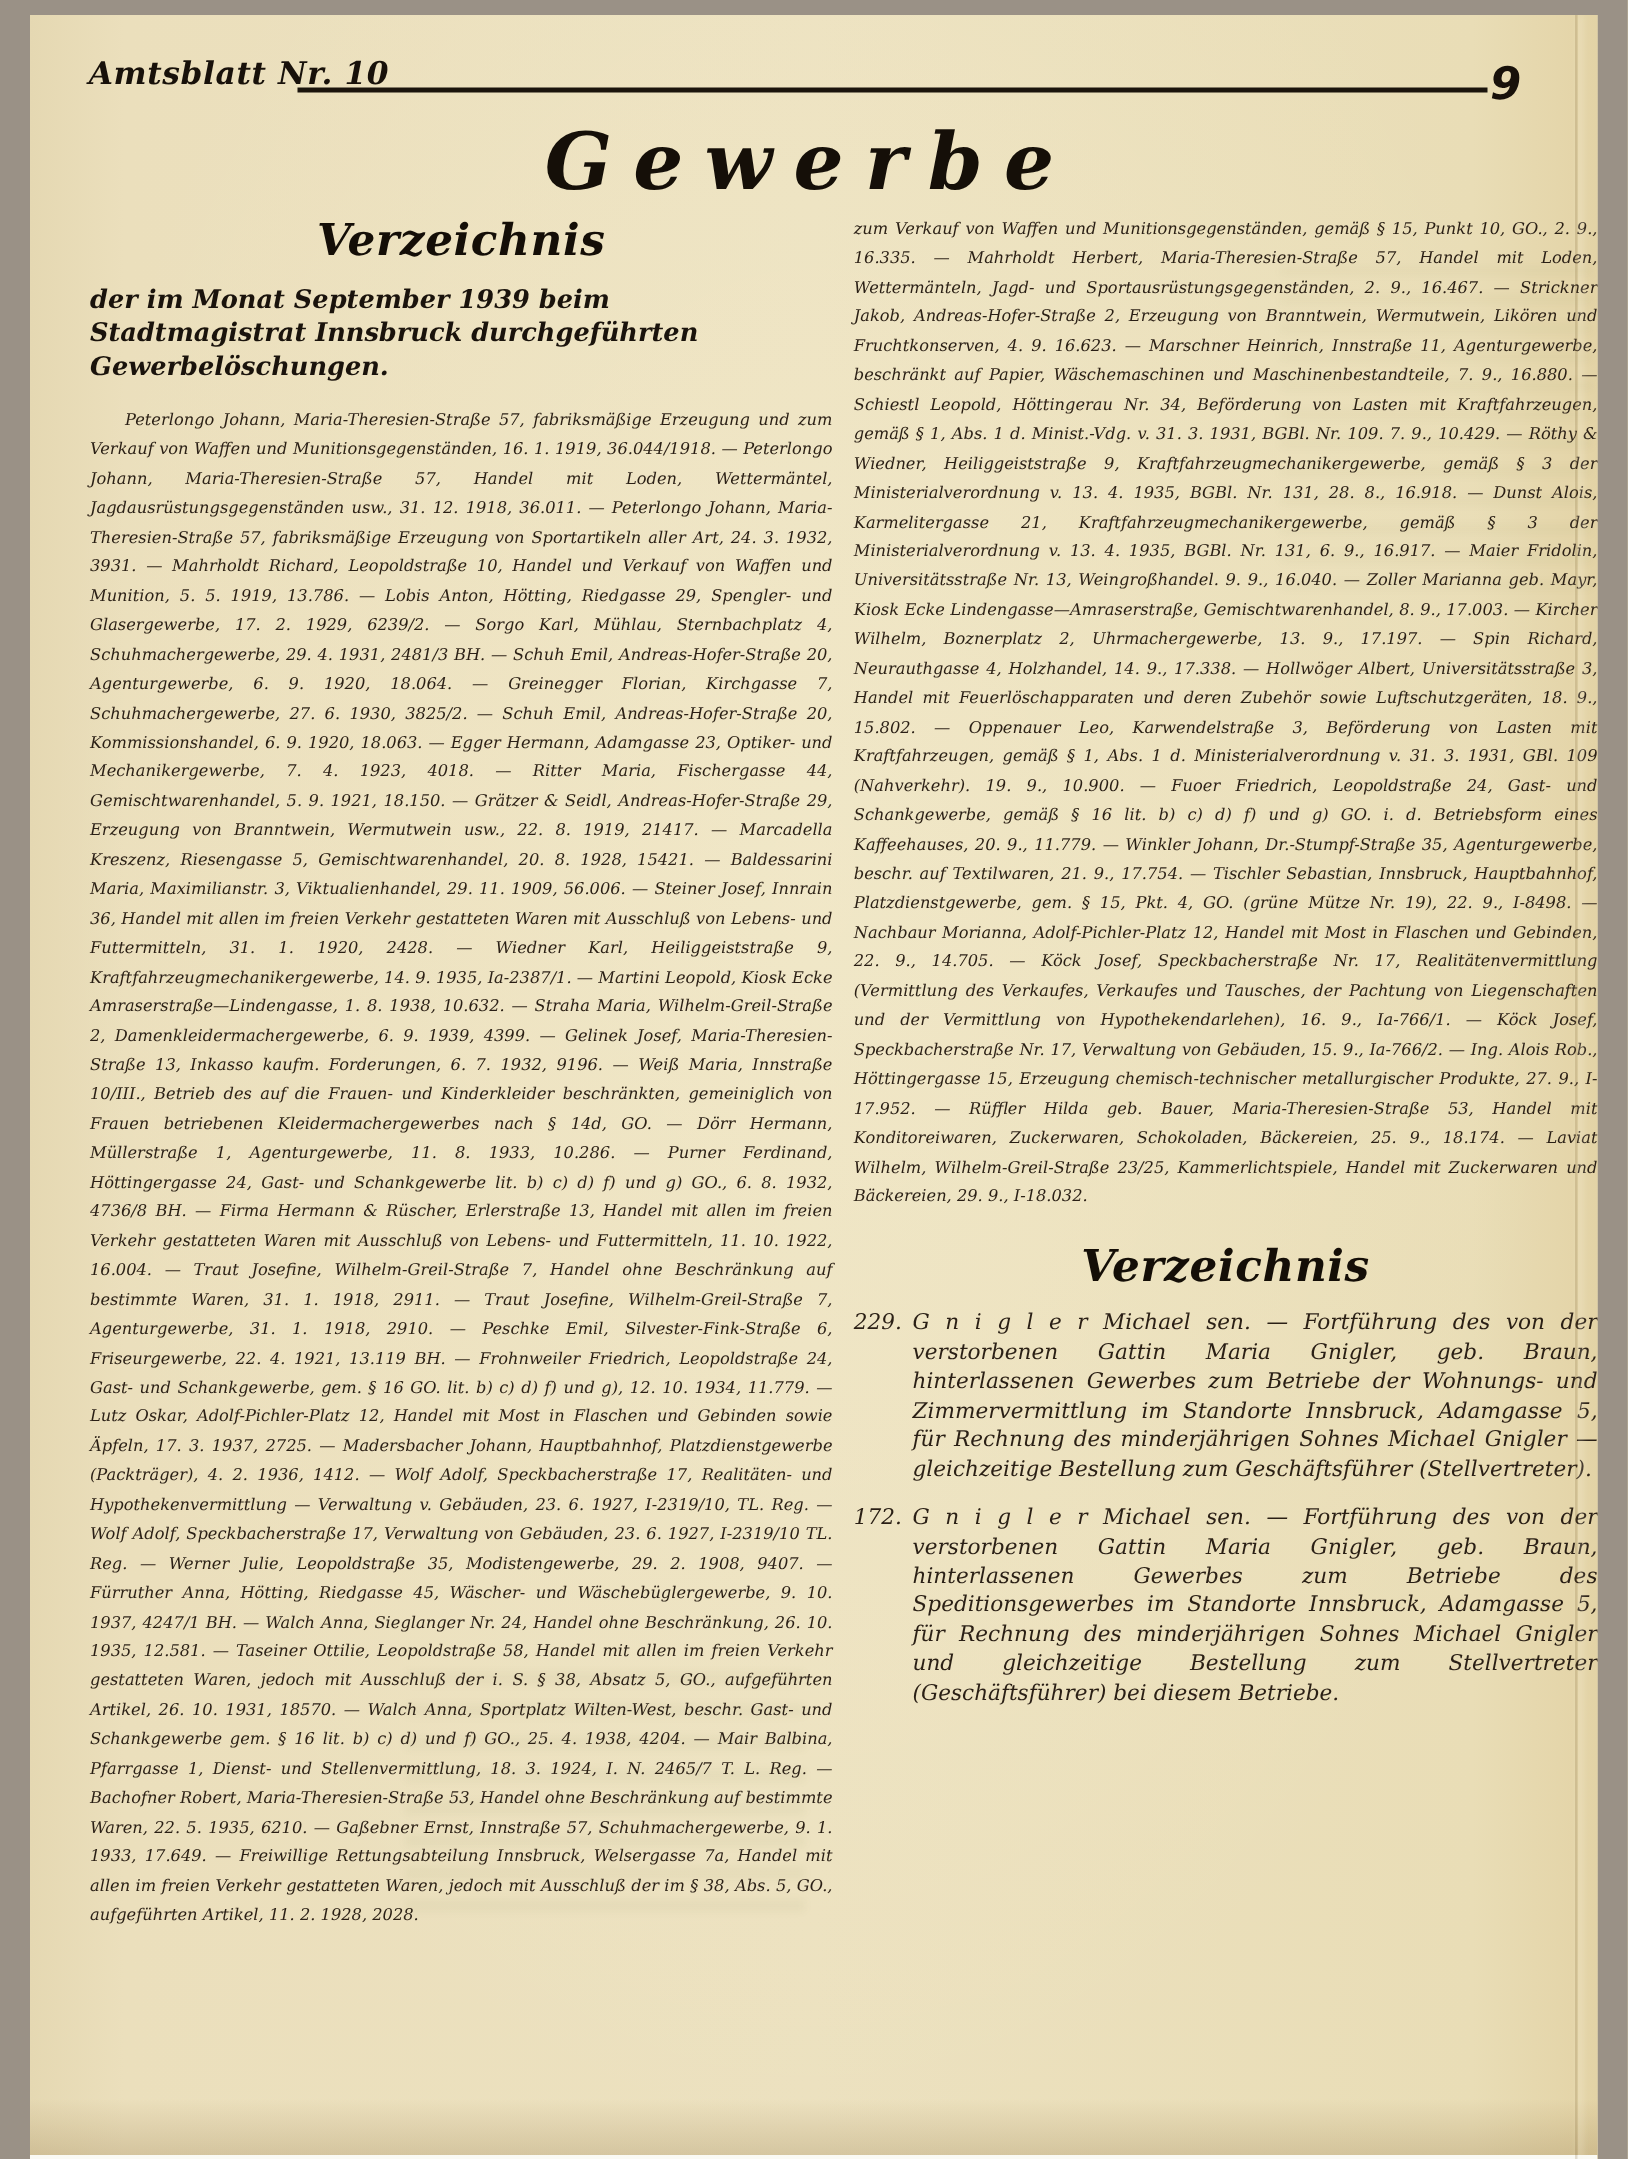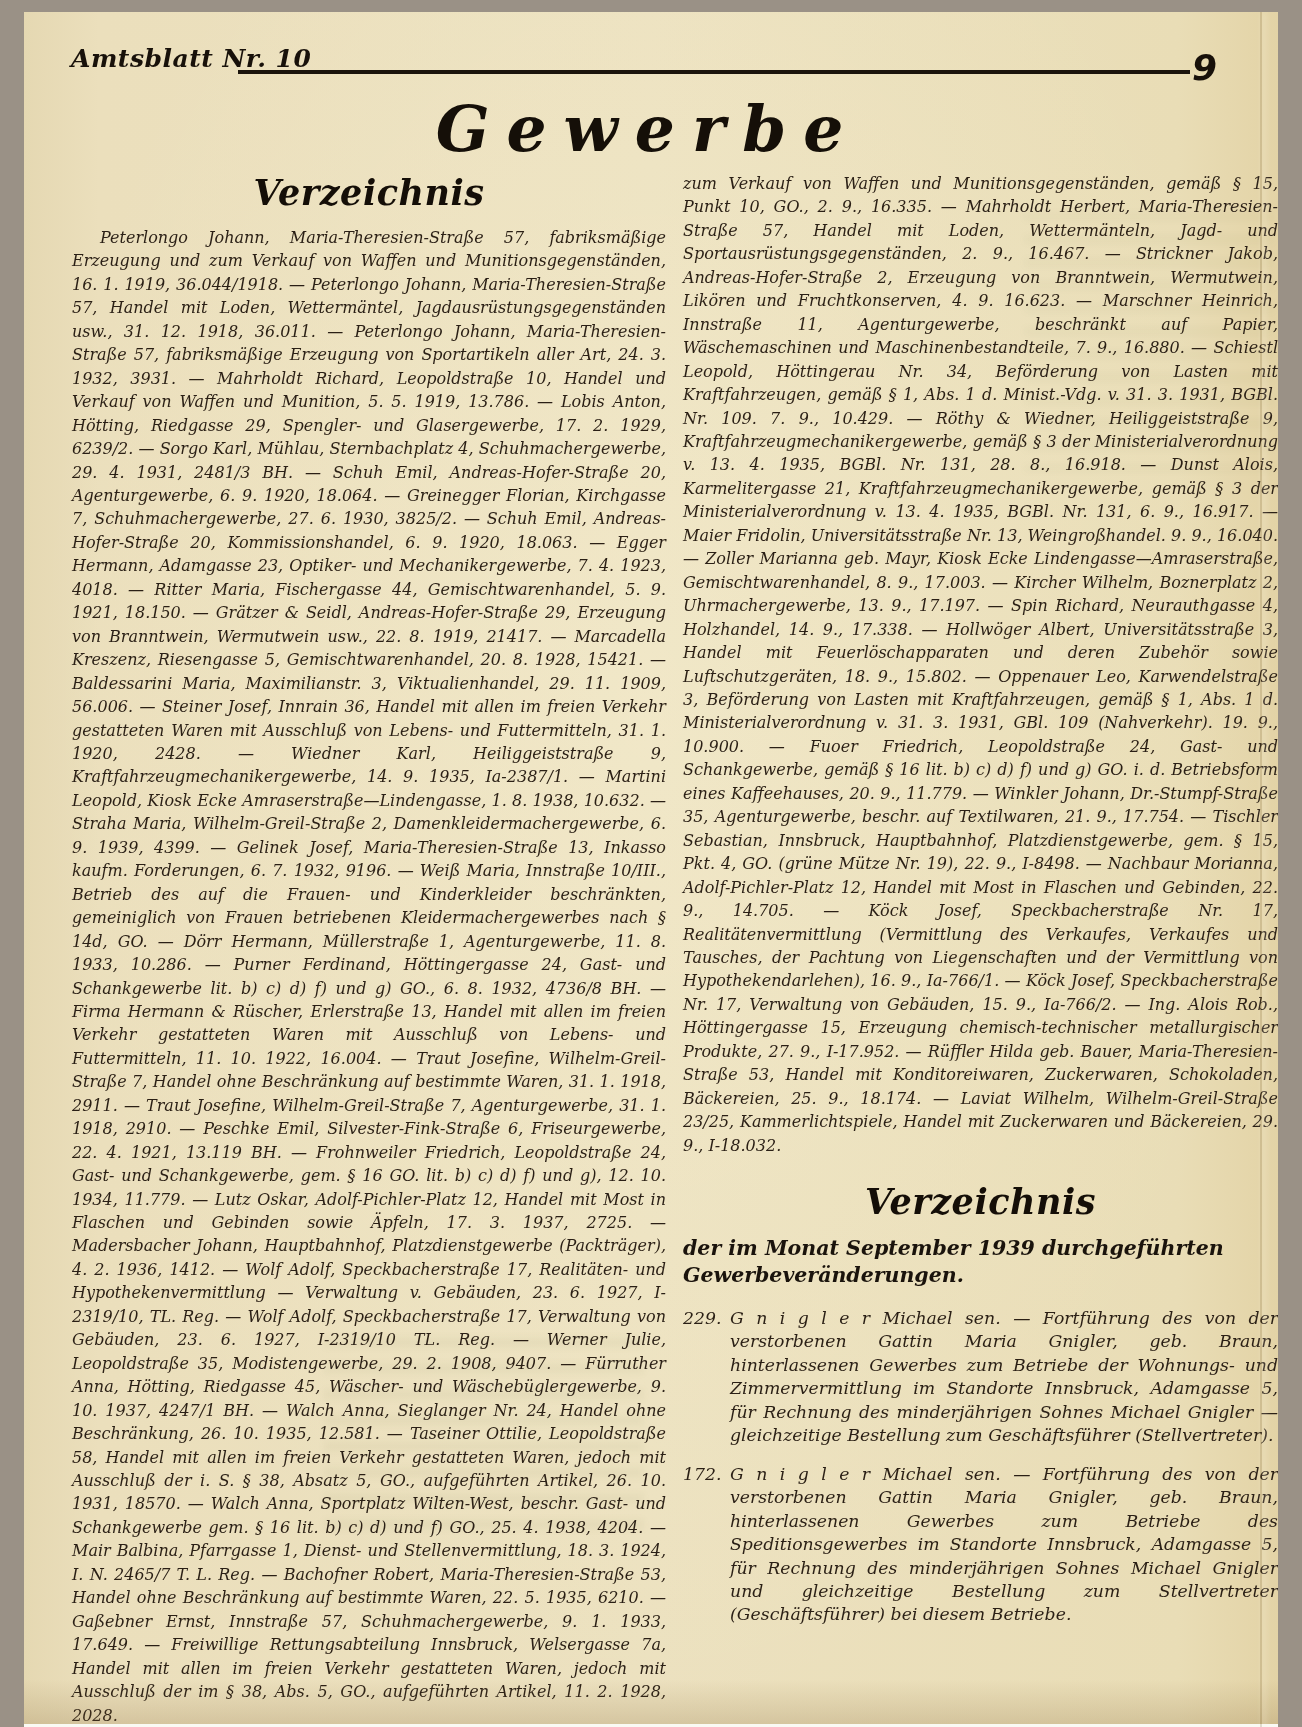--- a/index.html
+++ b/index.html
@@ -42,21 +42,21 @@
 
   
   .columns{position:absolute;left:48px;top:160px;width:1206px;display:flex;gap:17px;}
   .col{width:594px;}
   .col.right{width:595px;}
 
   h2.verz{font-size:35px;font-weight:bold;margin:0 0 13px 0;color:#140e07;letter-spacing:.5px;text-align:center;}
   h2.verz.spaced{margin-top:24px;}
   .subhead{font-size:20.5px;line-height:27px;font-weight:bold;margin:0 0 18px 0;
     color:#1a130c;text-align:left;}
-  .bodytext{font-size:16px;line-height:23.45px;text-align:justify;margin:0;color:#2a1f15;}
+  .bodytext{font-size:13px;line-height:23.45px;text-align:justify;margin:0;color:#2a1f15;}
   .bodytext.indent{text-indent:28px;}
 
   ol.changes{list-style:none;margin:8px 0 0 0;padding:0;
     font-size:17.3px;line-height:23.45px;color:#2a1f15;}
   ol.changes li{display:flex;margin-bottom:15px;}
   ol.changes .num{flex:0 0 47px;}
   ol.changes .itext{flex:1;text-align:justify;}
 </style>
 </head>
 <body>
@@ -71,29 +71,29 @@
   <div class="page-number">9</div>
 
   <div class="title-wrap">
     <h1>Gewerbe</h1>
   </div>
 
   <div class="columns">
 
     <div class="col left">
       <h2 class="verz">Verzeichnis</h2>
+      <p class="subhead">der im Monat September 1939 beim Stadtmagistrat Innsbruck durchgeführten Gewerbelöschungen.</p>
       <p class="bodytext indent">Peterlongo Johann, Maria-Theresien-Straße 57, fabriksmäßige Erzeugung und zum Verkauf von Waffen und Munitionsgegenständen, 16. 1. 1919, 36.044/1918. — Peterlongo Johann, Maria-Theresien-Straße 57, Handel mit Loden, Wettermäntel, Jagdausrüstungsgegenständen usw., 31. 12. 1918, 36.011. — Peterlongo Johann, Maria-Theresien-Straße 57, fabriksmäßige Erzeugung von Sportartikeln aller Art, 24. 3. 1932, 3931. — Mahrholdt Richard, Leopoldstraße 10, Handel und Verkauf von Waffen und Munition, 5. 5. 1919, 13.786. — Lobis Anton, Hötting, Riedgasse 29, Spengler- und Glasergewerbe, 17. 2. 1929, 6239/2. — Sorgo Karl, Mühlau, Sternbachplatz 4, Schuhmachergewerbe, 29. 4. 1931, 2481/3 BH. — Schuh Emil, Andreas-Hofer-Straße 20, Agenturgewerbe, 6. 9. 1920, 18.064. — Greinegger Florian, Kirchgasse 7, Schuhmachergewerbe, 27. 6. 1930, 3825/2. — Schuh Emil, Andreas-Hofer-Straße 20, Kommissionshandel, 6. 9. 1920, 18.063. — Egger Hermann, Adamgasse 23, Optiker- und Mechanikergewerbe, 7. 4. 1923, 4018. — Ritter Maria, Fischergasse 44, Gemischtwarenhandel, 5. 9. 1921, 18.150. — Grätzer &amp; Seidl, Andreas-Hofer-Straße 29, Erzeugung von Branntwein, Wermutwein usw., 22. 8. 1919, 21417. — Marcadella Kreszenz, Riesengasse 5, Gemischtwarenhandel, 20. 8. 1928, 15421. — Baldessarini Maria, Maximilianstr. 3, Viktualienhandel, 29. 11. 1909, 56.006. — Steiner Josef, Innrain 36, Handel mit allen im freien Verkehr gestatteten Waren mit Ausschluß von Lebens- und Futtermitteln, 31. 1. 1920, 2428. — Wiedner Karl, Heiliggeiststraße 9, Kraftfahrzeugmechanikergewerbe, 14. 9. 1935, Ia-2387/1. — Martini Leopold, Kiosk Ecke Amraserstraße—Lindengasse, 1. 8. 1938, 10.632. — Straha Maria, Wilhelm-Greil-Straße 2, Damenkleidermachergewerbe, 6. 9. 1939, 4399. — Gelinek Josef, Maria-Theresien-Straße 13, Inkasso kaufm. Forderungen, 6. 7. 1932, 9196. — Weiß Maria, Innstraße 10/III., Betrieb des auf die Frauen- und Kinderkleider beschränkten, gemeiniglich von Frauen betriebenen Kleidermachergewerbes nach § 14d, GO. — Dörr Hermann, Müllerstraße 1, Agenturgewerbe, 11. 8. 1933, 10.286. — Purner Ferdinand, Höttingergasse 24, Gast- und Schankgewerbe lit. b) c) d) f) und g) GO., 6. 8. 1932, 4736/8 BH. — Firma Hermann &amp; Rüscher, Erlerstraße 13, Handel mit allen im freien Verkehr gestatteten Waren mit Ausschluß von Lebens- und Futtermitteln, 11. 10. 1922, 16.004. — Traut Josefine, Wilhelm-Greil-Straße 7, Handel ohne Beschränkung auf bestimmte Waren, 31. 1. 1918, 2911. — Traut Josefine, Wilhelm-Greil-Straße 7, Agenturgewerbe, 31. 1. 1918, 2910. — Peschke Emil, Silvester-Fink-Straße 6, Friseurgewerbe, 22. 4. 1921, 13.119 BH. — Frohnweiler Friedrich, Leopoldstraße 24, Gast- und Schankgewerbe, gem. § 16 GO. lit. b) c) d) f) und g), 12. 10. 1934, 11.779. — Lutz Oskar, Adolf-Pichler-Platz 12, Handel mit Most in Flaschen und Gebinden sowie Äpfeln, 17. 3. 1937, 2725. — Madersbacher Johann, Hauptbahnhof, Platzdienstgewerbe (Packträger), 4. 2. 1936, 1412. — Wolf Adolf, Speckbacherstraße 17, Realitäten- und Hypothekenvermittlung — Verwaltung v. Gebäuden, 23. 6. 1927, I-2319/10, TL. Reg. — Wolf Adolf, Speckbacherstraße 17, Verwaltung von Gebäuden, 23. 6. 1927, I-2319/10 TL. Reg. — Werner Julie, Leopoldstraße 35, Modistengewerbe, 29. 2. 1908, 9407. — Fürruther Anna, Hötting, Riedgasse 45, Wäscher- und Wäschebüglergewerbe, 9. 10. 1937, 4247/1 BH. — Walch Anna, Sieglanger Nr. 24, Handel ohne Beschränkung, 26. 10. 1935, 12.581. — Taseiner Ottilie, Leopoldstraße 58, Handel mit allen im freien Verkehr gestatteten Waren, jedoch mit Ausschluß der i. S. § 38, Absatz 5, GO., aufgeführten Artikel, 26. 10. 1931, 18570. — Walch Anna, Sportplatz Wilten-West, beschr. Gast- und Schankgewerbe gem. § 16 lit. b) c) d) und f) GO., 25. 4. 1938, 4204. — Mair Balbina, Pfarrgasse 1, Dienst- und Stellenvermittlung, 18. 3. 1924, I. N. 2465/7 T. L. Reg. — Bachofner Robert, Maria-Theresien-Straße 53, Handel ohne Beschränkung auf bestimmte Waren, 22. 5. 1935, 6210. — Gaßebner Ernst, Innstraße 57, Schuhmachergewerbe, 9. 1. 1933, 17.649. — Freiwillige Rettungsabteilung Innsbruck, Welsergasse 7a, Handel mit allen im freien Verkehr gestatteten Waren, jedoch mit Ausschluß der im § 38, Abs. 5, GO., aufgeführten Artikel, 11. 2. 1928, 2028.</p>
 
     </div>
 
     <div class="col right">
       <p class="bodytext">zum Verkauf von Waffen und Munitionsgegenständen, gemäß § 15, Punkt 10, GO., 2. 9., 16.335. — Mahrholdt Herbert, Maria-Theresien-Straße 57, Handel mit Loden, Wettermänteln, Jagd- und Sportausrüstungsgegenständen, 2. 9., 16.467. — Strickner Jakob, Andreas-Hofer-Straße 2, Erzeugung von Branntwein, Wermutwein, Likören und Fruchtkonserven, 4. 9. 16.623. — Marschner Heinrich, Innstraße 11, Agenturgewerbe, beschränkt auf Papier, Wäschemaschinen und Maschinenbestandteile, 7. 9., 16.880. — Schiestl Leopold, Höttingerau Nr. 34, Beförderung von Lasten mit Kraftfahrzeugen, gemäß § 1, Abs. 1 d. Minist.-Vdg. v. 31. 3. 1931, BGBl. Nr. 109. 7. 9., 10.429. — Röthy &amp; Wiedner, Heiliggeiststraße 9, Kraftfahrzeugmechanikergewerbe, gemäß § 3 der Ministerialverordnung v. 13. 4. 1935, BGBl. Nr. 131, 28. 8., 16.918. — Dunst Alois, Karmelitergasse 21, Kraftfahrzeugmechanikergewerbe, gemäß § 3 der Ministerialverordnung v. 13. 4. 1935, BGBl. Nr. 131, 6. 9., 16.917. — Maier Fridolin, Universitätsstraße Nr. 13, Weingroßhandel. 9. 9., 16.040. — Zoller Marianna geb. Mayr, Kiosk Ecke Lindengasse—Amraserstraße, Gemischtwarenhandel, 8. 9., 17.003. — Kircher Wilhelm, Boznerplatz 2, Uhrmachergewerbe, 13. 9., 17.197. — Spin Richard, Neurauthgasse 4, Holzhandel, 14. 9., 17.338. — Hollwöger Albert, Universitätsstraße 3, Handel mit Feuerlöschapparaten und deren Zubehör sowie Luftschutzgeräten, 18. 9., 15.802. — Oppenauer Leo, Karwendelstraße 3, Beförderung von Lasten mit Kraftfahrzeugen, gemäß § 1, Abs. 1 d. Ministerialverordnung v. 31. 3. 1931, GBl. 109 (Nahverkehr). 19. 9., 10.900. — Fuoer Friedrich, Leopoldstraße 24, Gast- und Schankgewerbe, gemäß § 16 lit. b) c) d) f) und g) GO. i. d. Betriebsform eines Kaffeehauses, 20. 9., 11.779. — Winkler Johann, Dr.-Stumpf-Straße 35, Agenturgewerbe, beschr. auf Textilwaren, 21. 9., 17.754. — Tischler Sebastian, Innsbruck, Hauptbahnhof, Platzdienstgewerbe, gem. § 15, Pkt. 4, GO. (grüne Mütze Nr. 19), 22. 9., I-8498. — Nachbaur Morianna, Adolf-Pichler-Platz 12, Handel mit Most in Flaschen und Gebinden, 22. 9., 14.705. — Köck Josef, Speckbacherstraße Nr. 17, Realitätenvermittlung (Vermittlung des Verkaufes, Verkaufes und Tausches, der Pachtung von Liegenschaften und der Vermittlung von Hypothekendarlehen), 16. 9., Ia-766/1. — Köck Josef, Speckbacherstraße Nr. 17, Verwaltung von Gebäuden, 15. 9., Ia-766/2. — Ing. Alois Rob., Höttingergasse 15, Erzeugung chemisch-technischer metallurgischer Produkte, 27. 9., I-17.952. — Rüffler Hilda geb. Bauer, Maria-Theresien-Straße 53, Handel mit Konditoreiwaren, Zuckerwaren, Schokoladen, Bäckereien, 25. 9., 18.174. — Laviat Wilhelm, Wilhelm-Greil-Straße 23/25, Kammerlichtspiele, Handel mit Zuckerwaren und Bäckereien, 29. 9., I-18.032.</p>
 
       <h2 class="verz spaced">Verzeichnis</h2>
-      <p class="subhead">der im Monat September 1939 durchgeführten Gewerbeveränderungen.</p>
 
       <ol class="changes">
         <li>
           <span class="num">229.</span>
           <span class="itext">G n i g l e r Michael sen. — Fortführung des von der verstorbenen Gattin Maria Gnigler, geb. Braun, hinterlassenen Gewerbes zum Betriebe der Wohnungs- und Zimmervermittlung im Standorte Innsbruck, Adamgasse 5, für Rechnung des minderjährigen Sohnes Michael Gnigler — gleichzeitige Bestellung zum Geschäftsführer (Stellvertreter).</span>
         </li>
         <li>
           <span class="num">172.</span>
           <span class="itext">G n i g l e r Michael sen. — Fortführung des von der verstorbenen Gattin Maria Gnigler, geb. Braun, hinterlassenen Gewerbes zum Betriebe des Speditionsgewerbes im Standorte Innsbruck, Adamgasse 5, für Rechnung des minderjährigen Sohnes Michael Gnigler und gleichzeitige Bestellung zum Stellvertreter (Geschäftsführer) bei diesem Betriebe.</span>
         </li>

